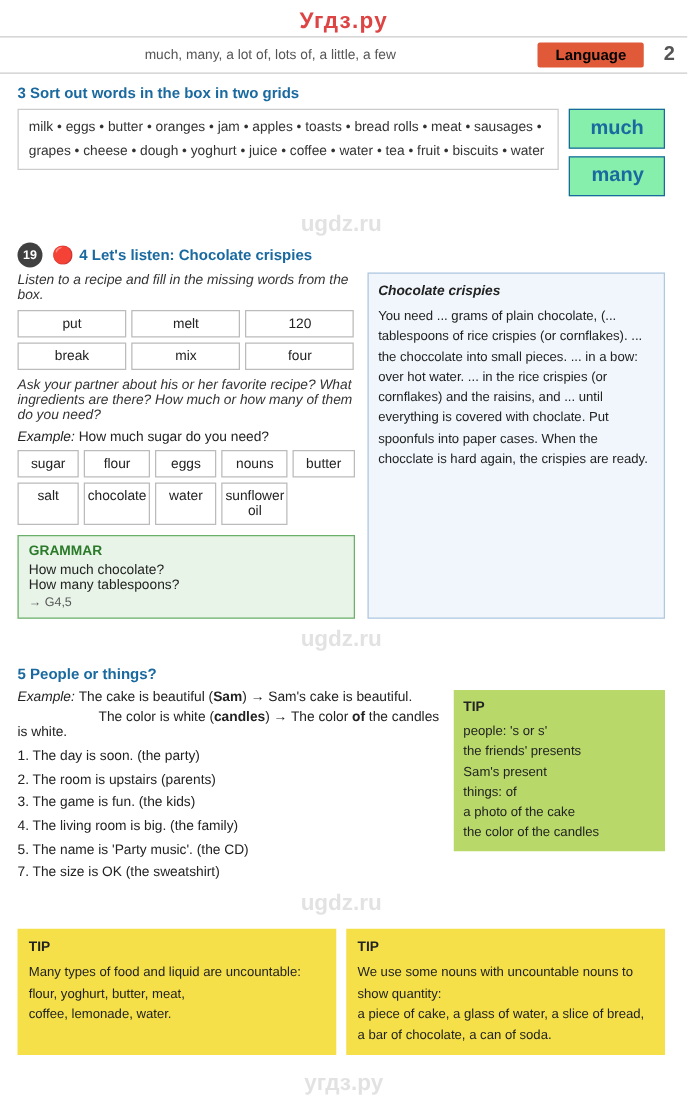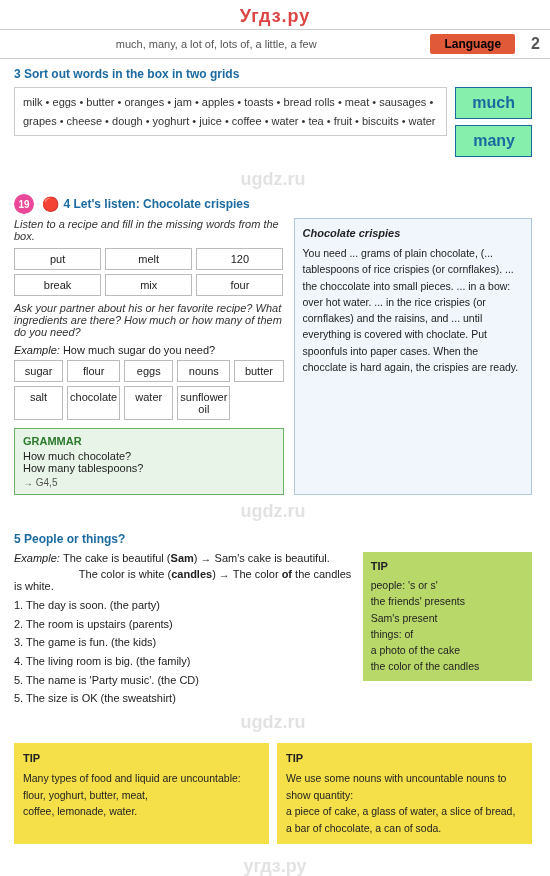--- a/index.html
+++ b/index.html
@@ -136,21 +136,21 @@
     }
     .choc-title {
       font-weight: bold;
       font-size: 11px;
       margin-bottom: 3px;
       font-style: italic;
     }
     .num-bubble {
       width: 20px;
       height: 20px;
-      background: #ec4899;
+      background: #404040;
       border-radius: 50%;
       display: inline-flex;
       align-items: center;
       justify-content: center;
       color: #fff;
       font-size: 10px;
       font-weight: bold;
       margin-right: 4px;
     }
 
@@ -407,21 +407,21 @@
         <div class="example-block">
           <span style="display:inline-block; width: 62px;"></span>
           <span>The color is white (<span class="bold">candles</span>) → The color <span class="bold">of</span> the candles is white.</span>
         </div>
         <ol class="list-items" style="list-style:none; padding-left:0;">
           <li>1. The day is soon. (the party)</li>
           <li>2. The room is upstairs (parents)</li>
           <li>3. The game is fun. (the kids)</li>
           <li>4. The living room is big. (the family)</li>
           <li>5. The name is 'Party music'. (the CD)</li>
-          <li>5. The size is OK (the sweatshirt)</li>
+          <li>7. The size is OK (the sweatshirt)</li>
         </ol>
       </div>
       <div class="section5-right">
         <div class="tip-box">
           <div class="tip-box-title">TIP</div>
           <div>people: 's or  s'</div>
           <div>the friends' presents</div>
           <div>Sam's present</div>
           <div>things: of</div>
           <div>a photo of the cake</div>

